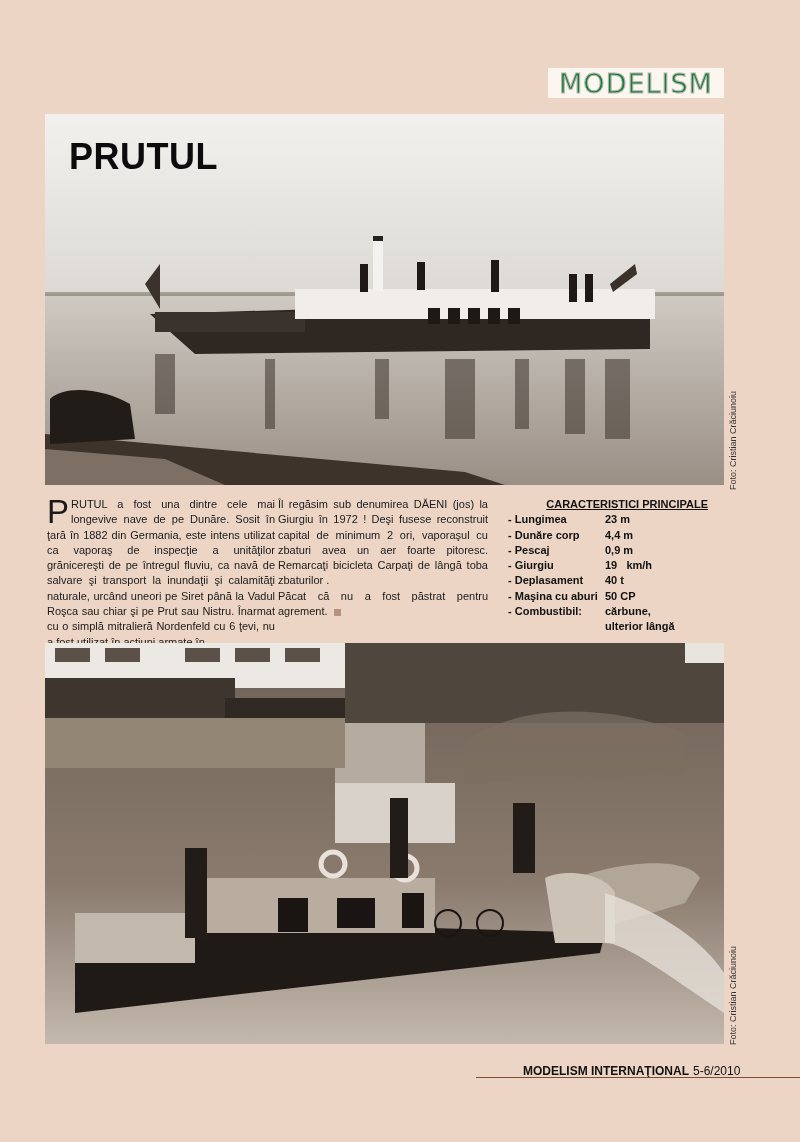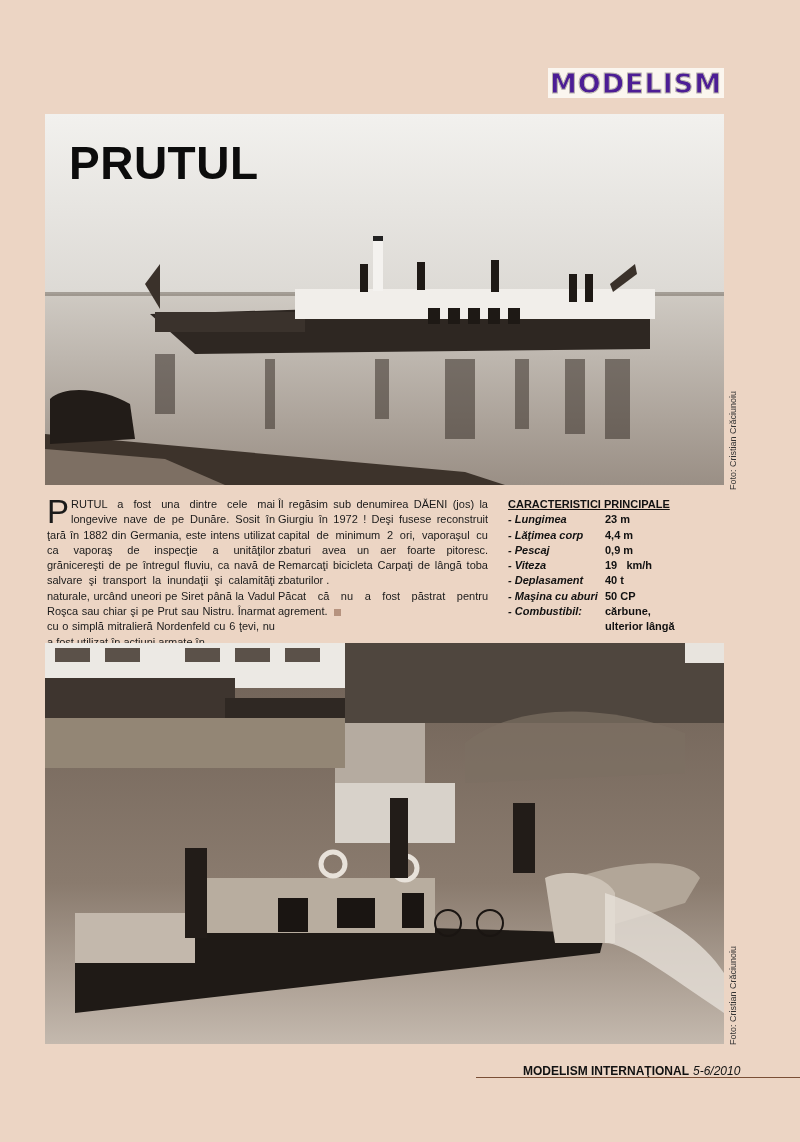--- a/index.html
+++ b/index.html
@@ -7,56 +7,56 @@
     width: 800px; height: 1142px; position: relative; overflow: hidden;
     background: #ecd5c4;
     font-family: "Liberation Sans", sans-serif;
     color: #111;
   }
   .section-badge {
     position: absolute; left: 548px; top: 68px; width: 176px; height: 30px;
     background: #fbf6ef; display: flex; align-items: center; justify-content: center;
   }
   .section-badge span {
-    font-family: "DejaVu Sans", sans-serif; font-weight: bold; font-size: 27px;
-    letter-spacing: 1px; color: #4c1d95;
+    font-family: "DejaVu Sans", sans-serif; font-weight: normal; font-size: 27px;
+    letter-spacing: 1px; color: #15803d;
     -webkit-text-stroke: 1px #b9b3ad;
   }
   .photo {
     position: absolute; overflow: hidden;
   }
   .photo1 { left: 45px; top: 114px; width: 679px; height: 371px; background: linear-gradient(#ecebe8 0%, #e4e2de 45%, #d4d0ca 55%, #8a8078 70%, #6a5d52 100%); }
   .photo2 { left: 45px; top: 643px; width: 679px; height: 401px; background: linear-gradient(#d9d3cb 0%, #a69888 30%, #8a7b6d 50%, #998a7c 75%, #cfc6bc 100%); }
   .title {
-    position: absolute; left: 24px; top: 22px; font-size: 46px; font-weight: bold; color: #0c0c0c; letter-spacing: 0.5px;
+    position: absolute; left: 24px; top: 22px; font-size: 36px; font-weight: bold; color: #0c0c0c; letter-spacing: 0.5px;
   }
   .credit {
     position: absolute; writing-mode: vertical-rl; transform: rotate(180deg);
     font-size: 9px; color: #333; white-space: nowrap;
   }
   .credit1 { left: 728px; top: 380px; height: 110px; }
   .credit2 { left: 728px; top: 940px; height: 105px; }
 
   .col {
     position: absolute; top: 497px; font-size: 11px; line-height: 15.3px; color: #1a1a1a; text-align: justify;
   }
   .col1 { left: 47px; width: 228px; }
   .col2 { left: 278px; width: 210px; }
   .col p { margin: 0; }
   .dropcap { float: left; font-size: 33px; line-height: 27px; margin: 1px 2px 0 0; font-weight: normal; }
   .endmark { display: inline-block; width: 7px; height: 7px; background: #b6937f; margin-left: 6px; vertical-align: middle; }
 
   .specs { position: absolute; left: 508px; top: 497px; width: 200px; font-size: 11px; font-weight: bold; line-height: 15.3px; color: #111; }
-  .specs .hdr { text-decoration: underline; }
+  .specs .hdr { text-decoration: underline; text-align: right; }
   .spec-row { display: flex; }
-  .spec-row .k { width: 97px; font-style: italic; }
+  .spec-row .k { width: 97px; }
   .spec-row .v { flex: 1; }
 
   .footer-text { position: absolute; left: 523px; top: 1064px; font-size: 12px; font-weight: bold; color: #111; }
-  .footer-text .issue { font-weight: normal; margin-left: 4px; font-style: italic; }
+  .footer-text .issue { font-weight: normal; margin-left: 4px; }
   .footer-rule { position: absolute; left: 476px; top: 1077px; width: 324px; height: 1px; background: #7a4f36; }
 </style>
 </head>
 <body>
 
 <div class="section-badge">
   <span>MODELISM</span>
 </div>
 
 <div class="photo photo1">
@@ -121,29 +121,29 @@
   <p><span>Păcat că nu a fost păstrat pentru agrement.</span><span class="endmark"></span></p>
 </div>
 
 <div class="specs">
   <div class="hdr">CARACTERISTICI PRINCIPALE</div>
   <div class="spec-row">
       <span class="k">- Lungimea</span>
       <span class="v">23 m</span>
     </div>
   <div class="spec-row">
-      <span class="k">- Lăţimea corp</span>
+      <span class="k">- Dunăre corp</span>
       <span class="v">4,4 m</span>
     </div>
   <div class="spec-row">
       <span class="k">- Pescaj</span>
       <span class="v">0,9 m</span>
     </div>
   <div class="spec-row">
-      <span class="k">- Viteza</span>
+      <span class="k">- Giurgiu</span>
       <span class="v" style="white-space:pre">19   km/h</span>
     </div>
   <div class="spec-row">
       <span class="k">- Deplasament</span>
       <span class="v">40 t</span>
     </div>
   <div class="spec-row">
       <span class="k">- Maşina cu aburi</span>
       <span class="v">50 CP</span>
     </div>

